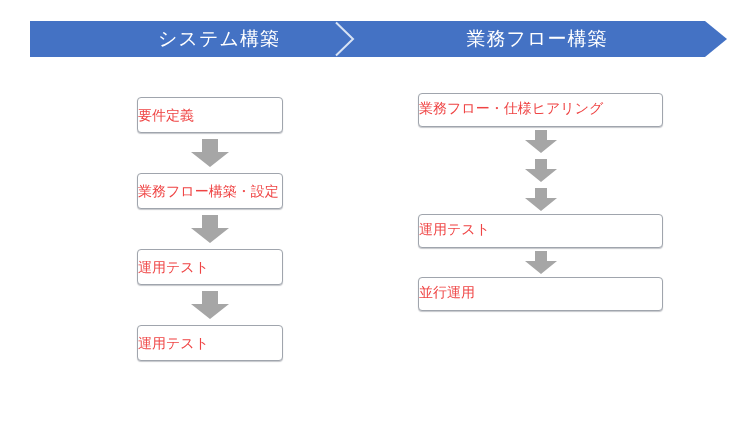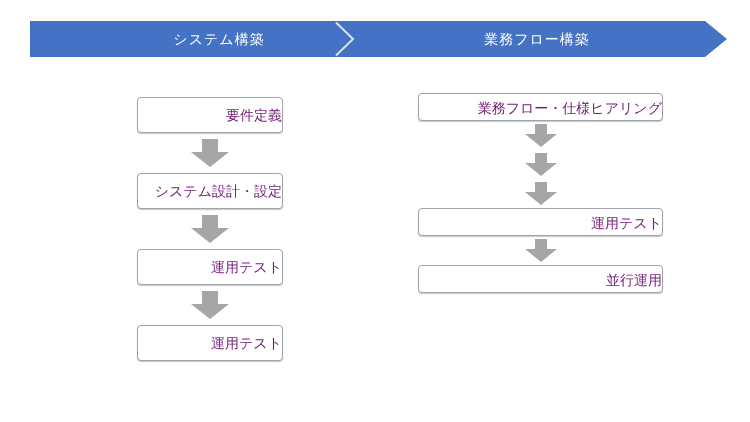--- a/index.html
+++ b/index.html
@@ -12,46 +12,46 @@
     font-family: "Liberation Sans", "DejaVu Sans", sans-serif;
   }
   .banner-svg { position: absolute; left: 0; top: 0; }
   .phase-title {
     position: absolute;
     top: 21px;
     height: 20px;
     line-height: 36px;
     text-align: center;
     color: #ffffff;
-    font-size: 14px;
+    font-size: 19px;
     letter-spacing: 1px;
   }
   .phase-title.t1 { left: 30px;  width: 378px; }
   .phase-title.t2 { left: 355px; width: 364px; }
   .flow {
     position: absolute;
     display: flex;
     flex-direction: column;
     align-items: center;
   }
   .flow-left  { left: 137px; top: 97px; width: 146px; }
   .flow-right { left: 418px; top: 93px; width: 245px; }
   .step-box {
     box-sizing: border-box;
     width: 100%;
     background: #ffffff;
     border: 1px solid #a0a5ad;
     border-radius: 4px;
     box-shadow: 0 1px 1px rgba(90, 95, 105, 0.35);
-    text-align: right;
-    color: #701a75;
+    text-align: left;
+    color: #ef4444;
     font-size: 14px;
   }
   .flow-left  .step-box { height: 36px; line-height: 34px; }
-  .flow-right .step-box { height: 28px; line-height: 29px; padding-left: 36px; }
+  .flow-right .step-box { height: 34px; line-height: 29px; }
   .down-arrow { display: block; }
   .flow-left  .down-arrow { margin: 6px 0; }
   .flow-right .down-arrow { margin: 3px 0; }
 </style>
 </head>
 <body>
 
 <div class="canvas">
 
   <svg class="banner-svg" width="750" height="78">
@@ -60,21 +60,21 @@
   </svg>
 
   <div class="phase-title t1">システム構築</div>
   <div class="phase-title t2">業務フロー構築</div>
 
   <div class="flow flow-left">
     <div class="step-box">要件定義</div>
     <svg class="down-arrow" width="38" height="28">
       <polygon points="11,0 27,0 27,13 38,13 19,28 0,13 11,13" fill="#a6a6a6"></polygon>
     </svg>
-    <div class="step-box">システム設計・設定</div>
+    <div class="step-box">業務フロー構築・設定</div>
     <svg class="down-arrow" width="38" height="28">
       <polygon points="11,0 27,0 27,13 38,13 19,28 0,13 11,13" fill="#a6a6a6"></polygon>
     </svg>
     <div class="step-box">運用テスト</div>
     <svg class="down-arrow" width="38" height="28">
       <polygon points="11,0 27,0 27,13 38,13 19,28 0,13 11,13" fill="#a6a6a6"></polygon>
     </svg>
     <div class="step-box">運用テスト</div>
   </div>
 

